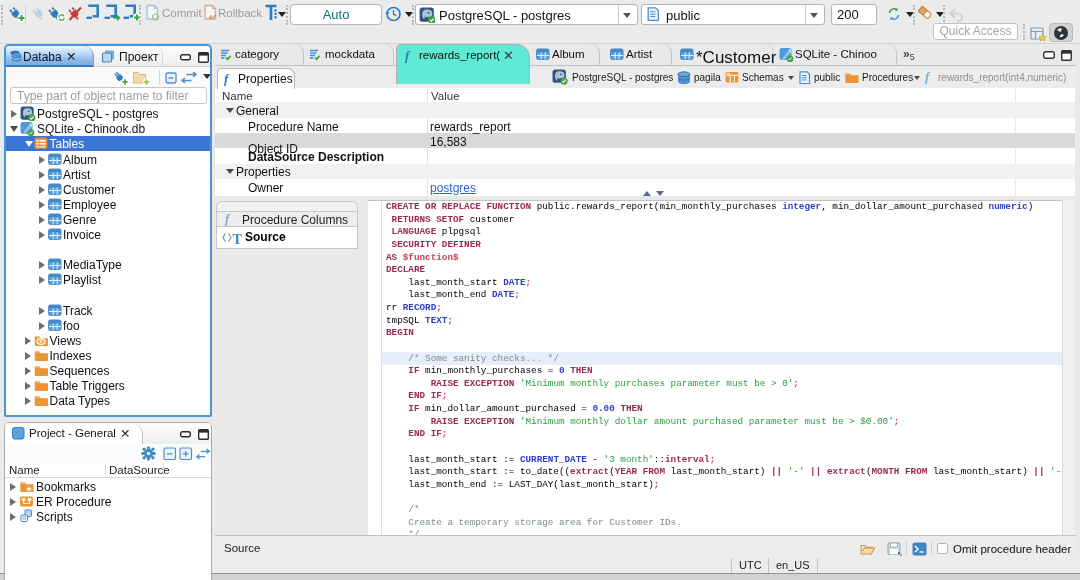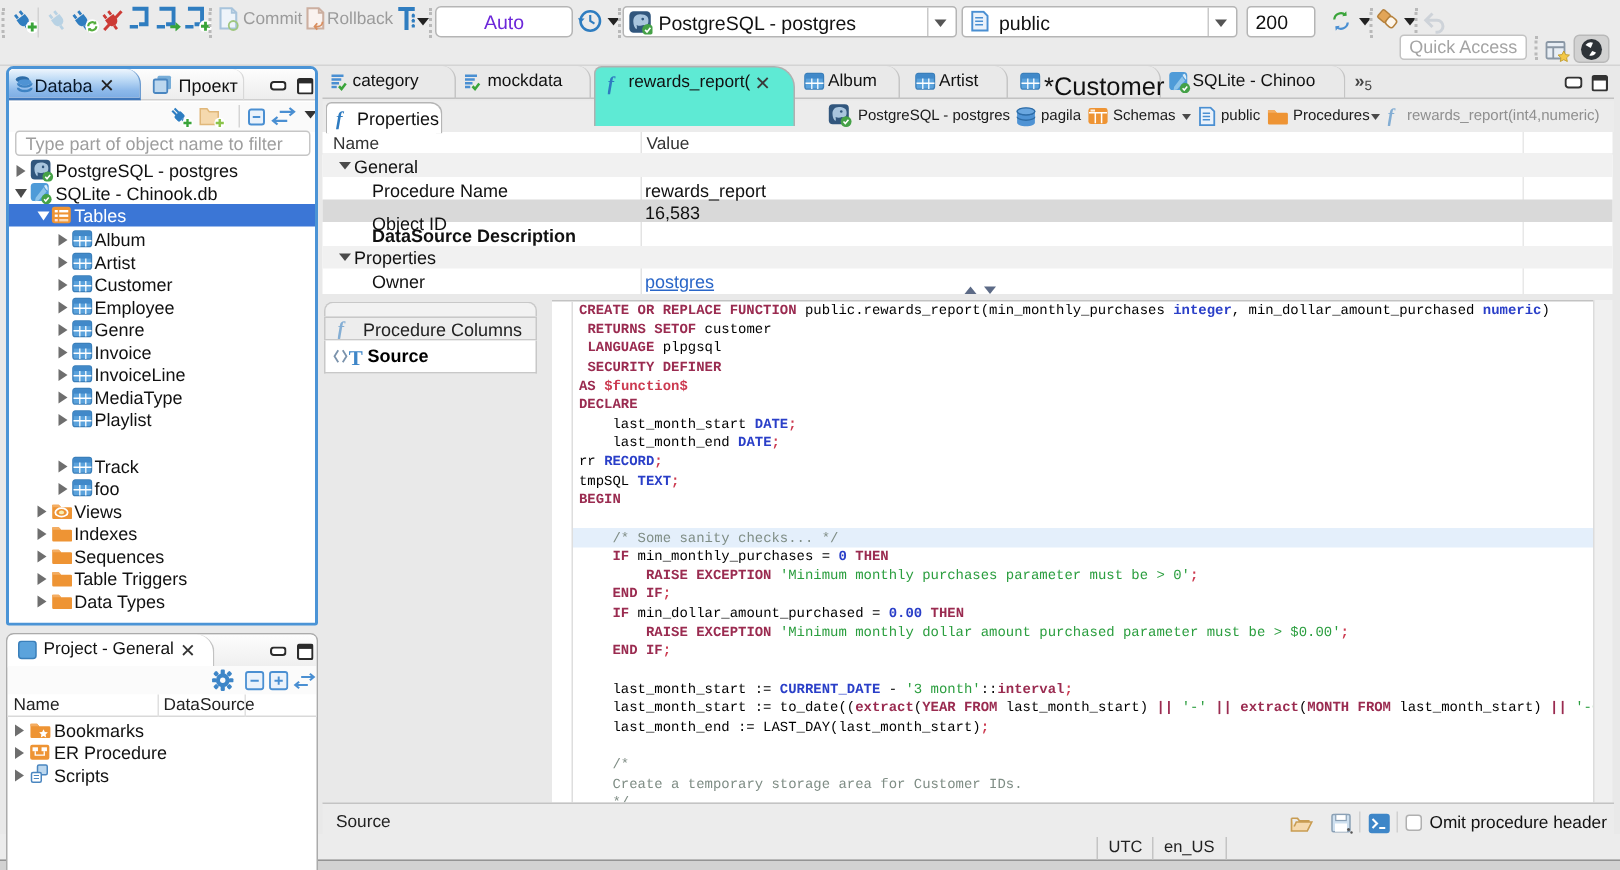--- a/index.html
+++ b/index.html
@@ -187,21 +187,21 @@
   <svg class="a" style="left:264px;top:3px" width="16" height="20" viewBox="0 0 16 20">
     <path d="M1.5 3h11M7 3v14" stroke="#2f7dc0" stroke-width="2.7"></path>
     <path d="M11.5 7v1.8M11.5 10.4v1.8M11.5 13.8v1.8" stroke="#2f7dc0" stroke-width="2" stroke-dasharray="1.6 1.6"></path>
     <circle cx="11.5" cy="7" r="1" fill="#2f7dc0"></circle>
       <circle cx="11.5" cy="10.5" r="1" fill="#2f7dc0"></circle>
       <circle cx="11.5" cy="14" r="1" fill="#2f7dc0"></circle>
   </svg>
   <div class="a" style="left:278px;top:12px;border-top:5px solid #222;border-left:4px solid transparent;border-right:4px solid transparent;width:0"></div>
   <div class="a sepdot" style="left:286px;top:5px"></div>
 
-  <div class="a combo" style="left:290px;top:4px;width:92px;height:21px;text-align:center;font-size:13px;line-height:19px;color:#6d28d9">Auto</div>
+  <div class="a combo" style="left:290px;top:4px;width:92px;height:21px;text-align:center;font-size:13px;line-height:19px;color:#0f766e">Auto</div>
 
   <svg class="a" style="left:383px;top:4px" width="20" height="20" viewBox="0 0 20 20">
     <circle cx="10.5" cy="10" r="6.5" fill="none" stroke="#2f7dc0" stroke-width="1.7"></circle>
     <path d="M10.5 6v4l2.8 1.7" stroke="#2f7dc0" stroke-width="1.4" fill="none"></path>
     <path d="M2.2 8.2L4.4 11l2.3-2.6z" fill="#2f7dc0"></path>
   </svg>
   <div class="a" style="left:405px;top:12px;border-top:5px solid #222;border-left:4px solid transparent;border-right:4px solid transparent;width:0"></div>
   <div class="a sepdot" style="left:412px;top:5px"></div>
 
   <div class="a combo" style="left:415px;top:4px;width:223px;height:21px;border-radius:3px">
@@ -390,27 +390,20 @@
           <use href="#i-table"></use>
         </svg>
         <span class="a" style="left:57px;top:1px">Genre</span>
       </div>
     <div class="trow" style="top:121px">
         <i class="a arr arrR" style="left:33px;top:4px"></i>
         <svg class="a" style="left:41.5px;top:1px" width="14" height="13" viewBox="0 0 14 13">
           <use href="#i-table"></use>
         </svg>
         <span class="a" style="left:57px;top:1px">Invoice</span>
-      </div>
-    <div class="trow" style="top:136.1px">
-        <i class="a arr arrR" style="left:33px;top:4px"></i>
-        <svg class="a" style="left:41.5px;top:1px" width="14" height="13" viewBox="0 0 14 13">
-          <use href="#i-table"></use>
-        </svg>
-        <span class="a" style="left:57px;top:1px">InvoiceLine</span>
       </div>
     <div class="trow" style="top:151.2px">
         <i class="a arr arrR" style="left:33px;top:4px"></i>
         <svg class="a" style="left:41.5px;top:1px" width="14" height="13" viewBox="0 0 14 13">
           <use href="#i-table"></use>
         </svg>
         <span class="a" style="left:57px;top:1px">MediaType</span>
       </div>
     <div class="trow" style="top:166.3px">
         <i class="a arr arrR" style="left:33px;top:4px"></i>

